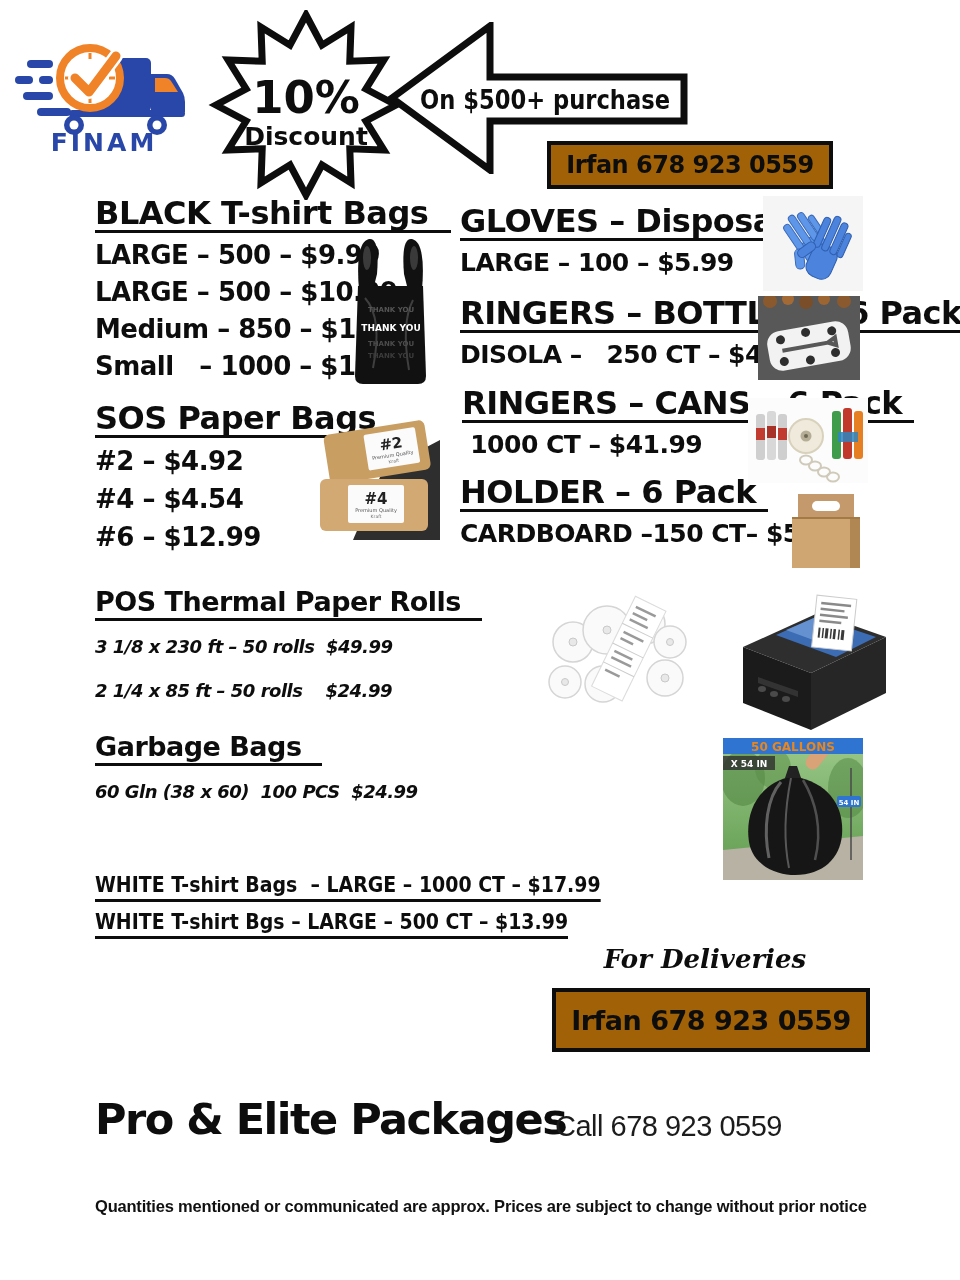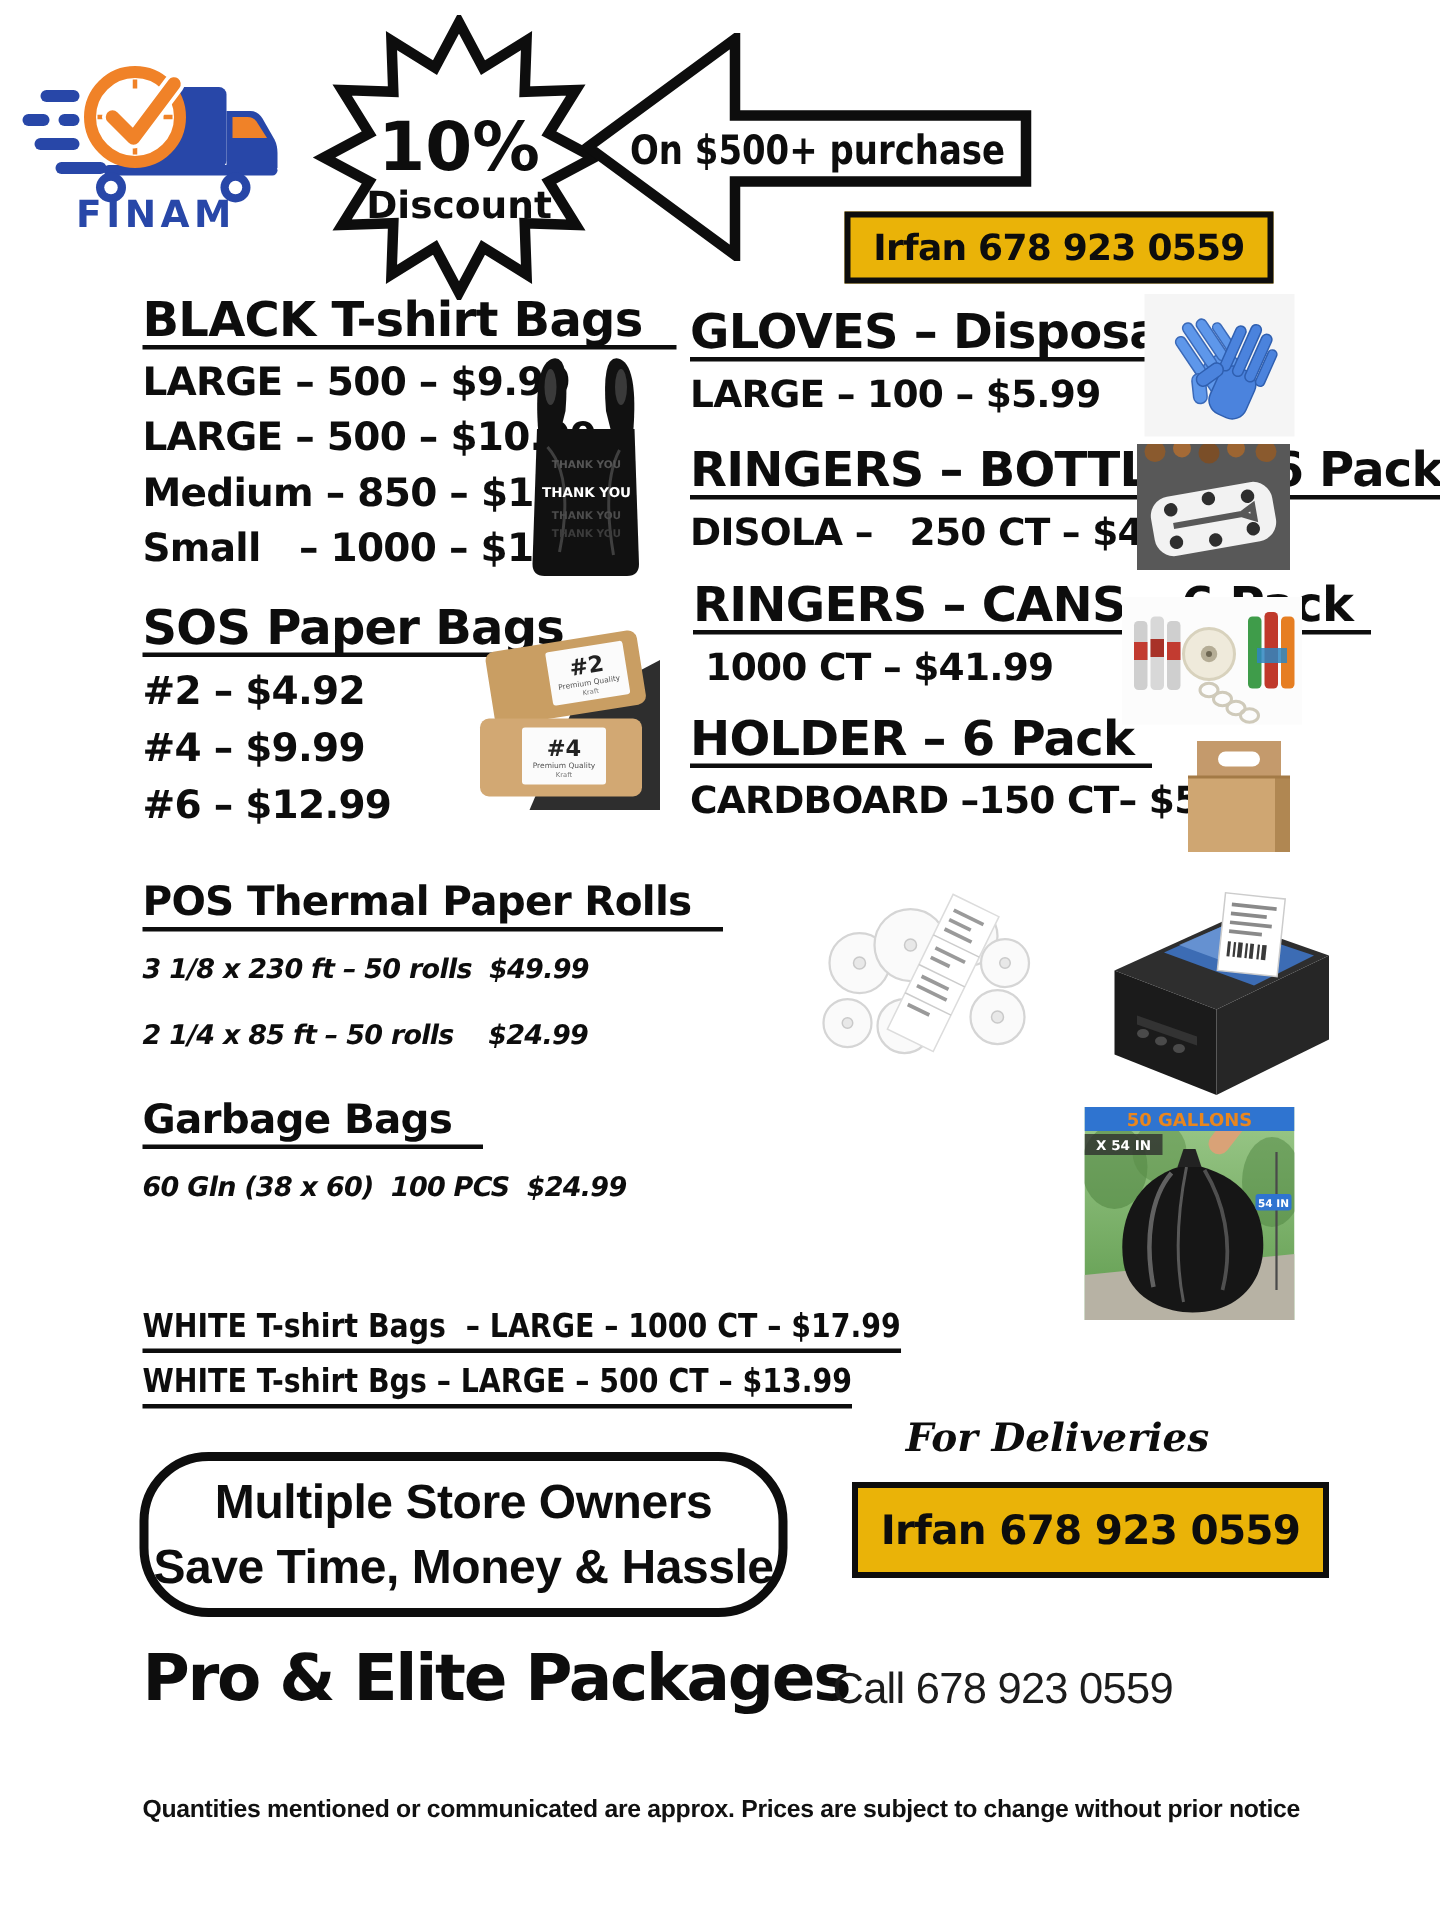--- a/index.html
+++ b/index.html
@@ -17,23 +17,23 @@
   }
   .pline{font-size:26px;line-height:37px;letter-spacing:-.5px;white-space:pre;}
   .sec.rcol .pline{font-size:25px;line-height:35px;}
   .sec.big .pline{font-size:18px;line-height:44px;font-style:italic;}
   .uline{
     display:inline-block;font-size:22px;line-height:25px;font-weight:bold;
     border-bottom:3px solid #0d0d0d;padding-bottom:2px;margin-bottom:7px;
     white-space:pre;transform:scaleX(.86);transform-origin:0 50%;
   }
   .phone-box{
-    position:absolute;border:4px solid #0d0d0d;background:#eab308;
+    position:absolute;border:4px solid #0d0d0d;background:#a16207;
     display:flex;align-items:center;justify-content:center;
-    font-weight:bold;letter-spacing:-.5px;margin-left:16px;
+    font-weight:bold;letter-spacing:-.5px;
   }
   .owners-box{
     position:absolute;border:6px solid #0d0d0d;border-radius:46px;background:#fff;
     display:flex;flex-direction:column;align-items:center;justify-content:center;
     font-family:"Liberation Sans",sans-serif;font-weight:bold;
     font-size:32px;line-height:43px;letter-spacing:-.3px;text-align:center;
   }
   .deliveries{
     position:absolute;font-family:"DejaVu Serif",serif;font-style:italic;
     font-weight:bold;font-size:26px;text-align:center;
@@ -223,21 +223,21 @@
       <rect x="26" y="13" width="28" height="10" rx="5" fill="#ffffff"></rect>
       <rect x="6" y="30" width="68" height="50" fill="#cfa672"></rect>
       <rect x="64" y="30" width="10" height="50" fill="#b08752"></rect>
       <line x1="6" y1="30" x2="74" y2="30" stroke="#a37a46" stroke-width="2"></line>
     </svg>
   </div>
 
   <div class="sec" style="left:95px;top:403px;width:220px">
     <div class="sec-title">SOS Paper Bags </div><br>
     <div class="pline" style="line-height:38px">#2 – $4.92</div>
-    <div class="pline" style="line-height:38px">#4 – $9.99</div>
+    <div class="pline" style="line-height:38px">#4 – $4.54</div>
     <div class="pline" style="line-height:38px">#6 – $12.99</div>
   </div>
 
   <div class="abs" style="left:308px;top:415px;width:132px;height:125px">
     <svg width="132" height="125" viewBox="0 0 132 125">
       <polygon points="75,55 132,25 132,125 45,125" fill="#2e2e2e"></polygon>
       <g transform="rotate(-9 70 36)">
         <rect x="18" y="12" width="102" height="50" rx="6" fill="#c99e63"></rect>
         <rect x="58" y="18" width="52" height="36" rx="2" fill="#fbfbfb"></rect>
         <text x="84" y="36" font-size="15" font-weight="bold" text-anchor="middle" fill="#222">#2</text>
@@ -371,23 +371,19 @@
 
   <div class="sec" style="left:95px;top:872px;width:560px">
     <div><span class="uline">WHITE T-shirt Bags  – LARGE – 1000 CT – $17.99</span></div>
     <div><span class="uline">WHITE T-shirt Bgs – LARGE – 500 CT – $13.99</span></div>
   </div>
 
   <div class="deliveries" style="left:555px;top:944px;width:300px">For Deliveries</div>
 
   <div class="phone-box" style="left:552px;top:988px;width:310px;height:56px;font-size:27px">Irfan 678 923 0559</div>
 
-  <div class="owners-box" style="left:93px;top:968px;width:420px;height:98px">
-    <div>Multiple Store Owners</div>
-    <div>Save Time, Money &amp; Hassle</div>
-  </div>
 
   <div class="packages-title" style="left:95px;top:1094px">Pro &amp; Elite Packages</div>
   <div class="packages-call" style="left:555px;top:1110px">Call 678 923 0559</div>
 
   <div class="disclaimer" style="left:95px;top:1197px;width:790px">Quantities mentioned or communicated are approx. Prices are subject to change without prior notice</div>
 
 </div>
 
 </body></html>

